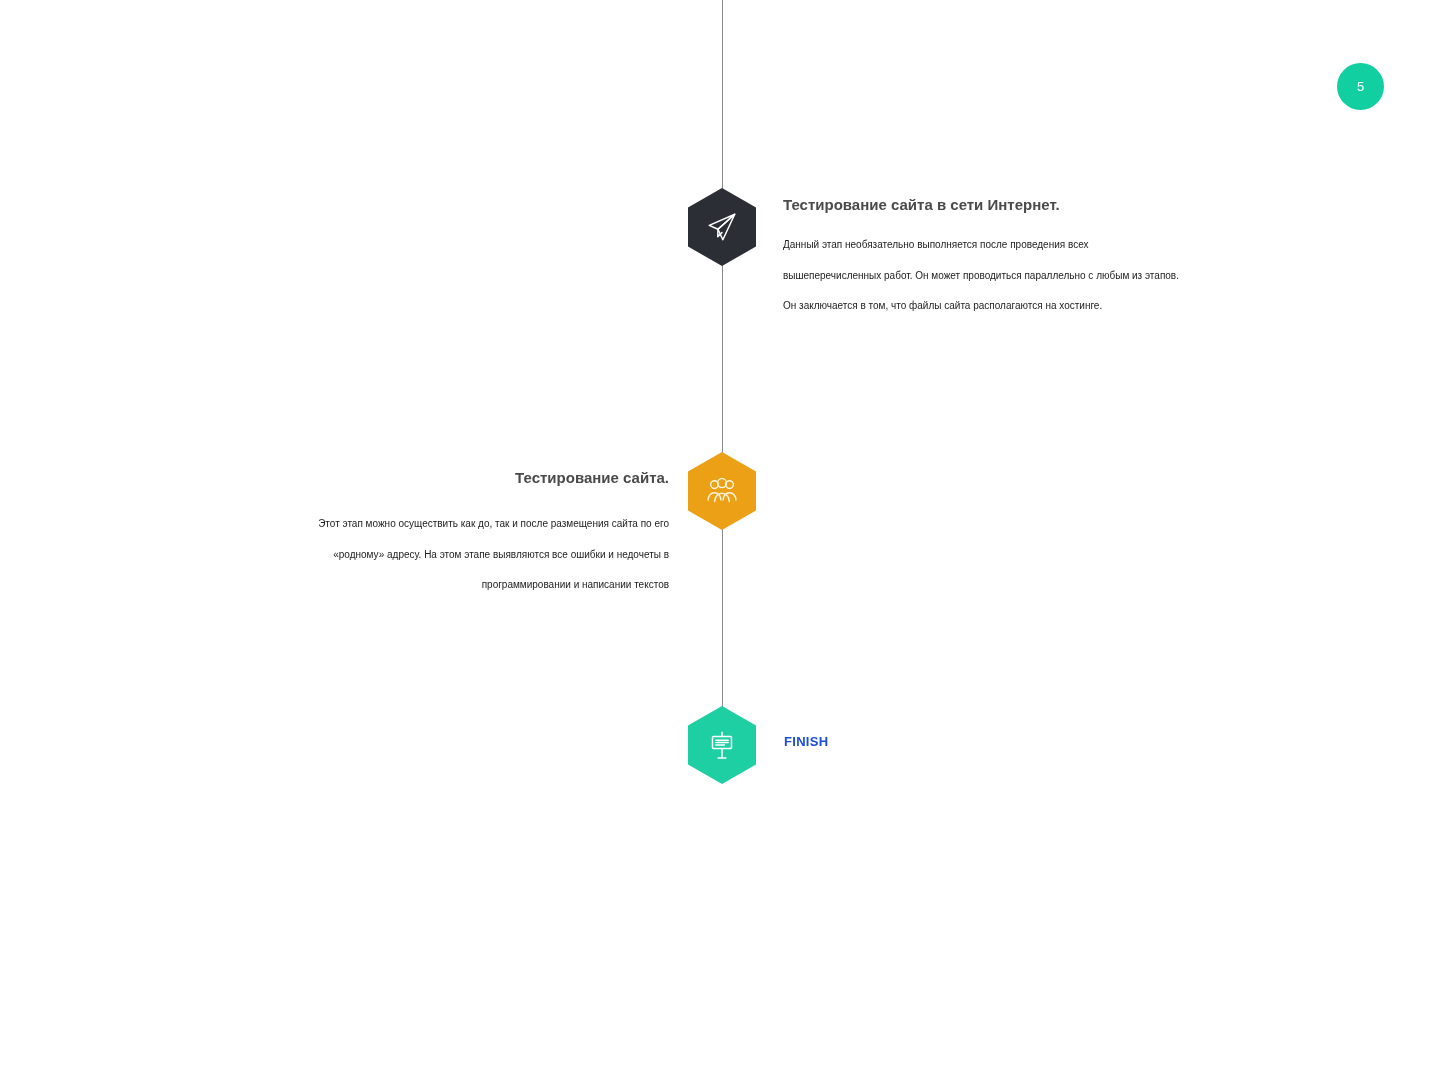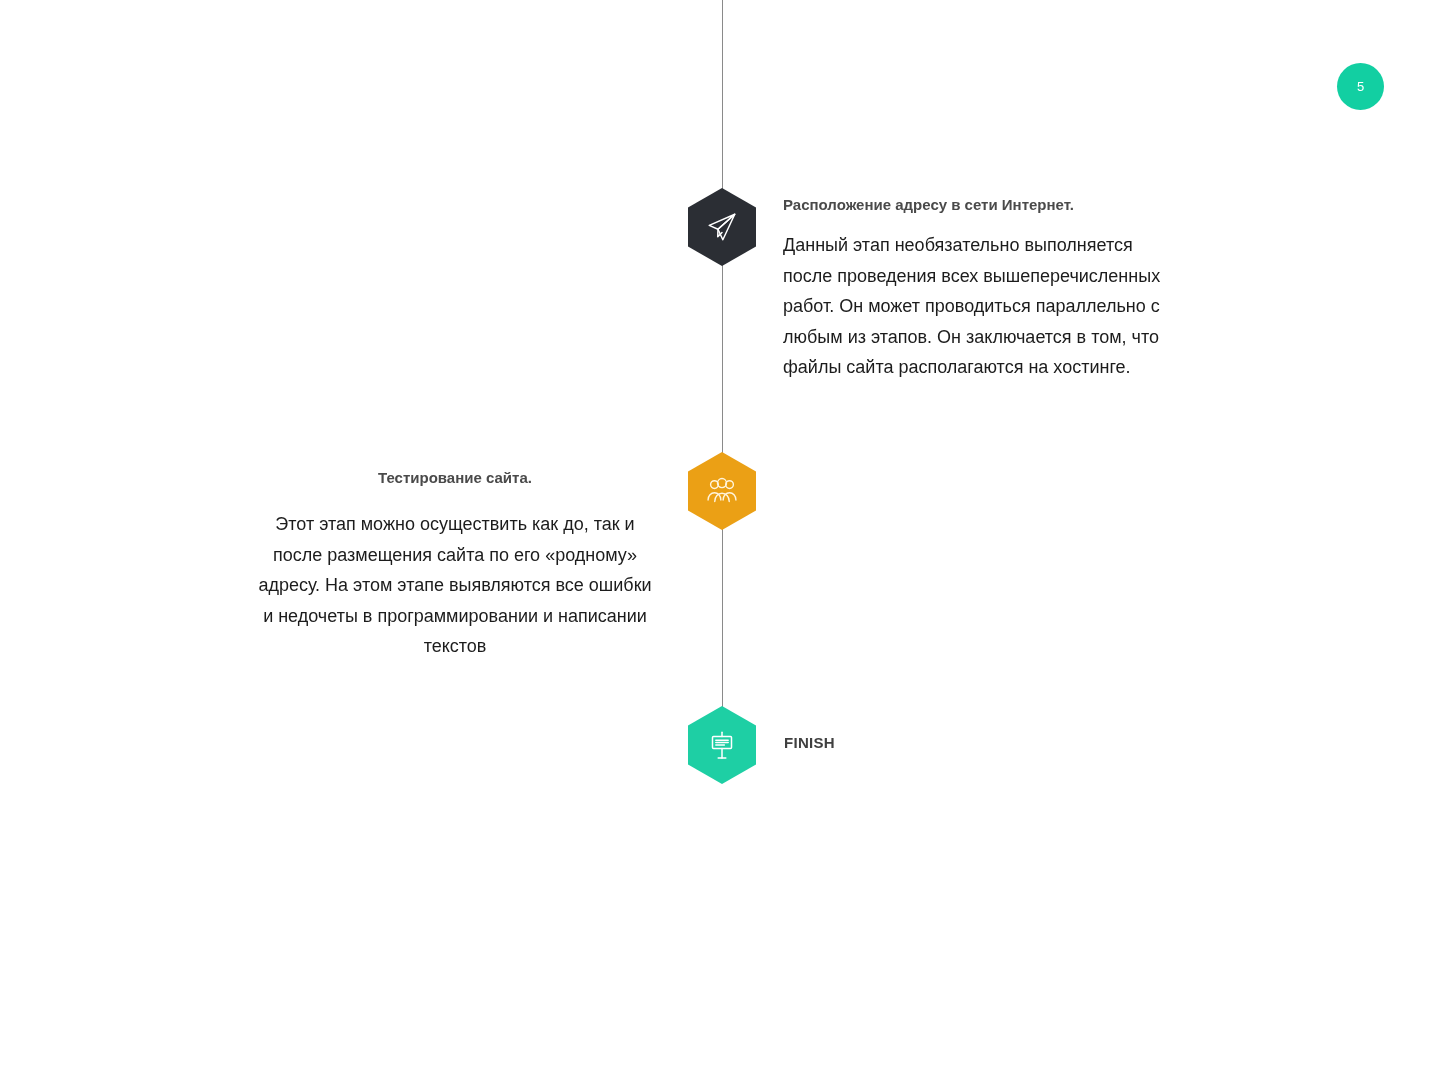--- a/index.html
+++ b/index.html
@@ -69,52 +69,52 @@
     color: #1c1c1c;
   }
   .block .heading {
     font-size: 15px;
     font-weight: bold;
     color: #4a4a4a;
     line-height: 30px;
     white-space: nowrap;
   }
   .block .body {
-    font-size: 18px;
+    font-size: 10px;
     font-weight: normal;
     color: #1c1c1c;
     line-height: 30.5px;
   }
 
   
   .block-right {
     left: 783px;
     top: 190px;
     width: 400px;
     text-align: left;
   }
   .block-right .body { margin-top: 10px; }
 
   
   .block-left {
-    left: 255px;
+    left: 269px;
     top: 463px;
     width: 400px;
-    text-align: center;
+    text-align: right;
   }
   .block-left .body { margin-top: 16px; }
 
   
   .finish-label {
     position: absolute;
     left: 784px;
     top: 734px;
-    font-size: 15px;
+    font-size: 13px;
     font-weight: bold;
-    color: #404040;
+    color: #1d4ed8;
     letter-spacing: 0.3px;
   }
 </style>
 </head>
 <body>
 
 <div class="page-badge">
   <span class="page-badge-num">5</span>
 </div>
 
@@ -151,21 +151,21 @@
       <line x1="16" y1="19.5" x2="16" y2="29"></line>
       <line x1="12.2" y1="29" x2="19.8" y2="29"></line>
       <line x1="9.8" y1="11.2" x2="22.2" y2="11.2"></line>
       <line x1="9.8" y1="13.6" x2="22.2" y2="13.6"></line>
       <line x1="9.8" y1="16.0" x2="18.4" y2="16.0"></line>
     </svg>
   </span>
 </div>
 
 <div class="block block-right">
-  <div class="heading">Расположение адресу в сети Интернет.</div>
+  <div class="heading">Тестирование сайта в сети Интернет.</div>
   <div class="body">Данный этап необязательно выполняется после проведения всех вышеперечисленных работ. Он может проводиться параллельно с любым из этапов. Он заключается в том, что файлы сайта располагаются на хостинге.</div>
 </div>
 
 <div class="block block-left">
   <div class="heading">Тестирование сайта.</div>
   <div class="body">Этот этап можно осуществить как до, так и после размещения сайта по его «родному» адресу. На этом этапе выявляются все ошибки и недочеты в программировании и написании текстов</div>
 </div>
 
 <div class="finish-label">FINISH</div>
 

